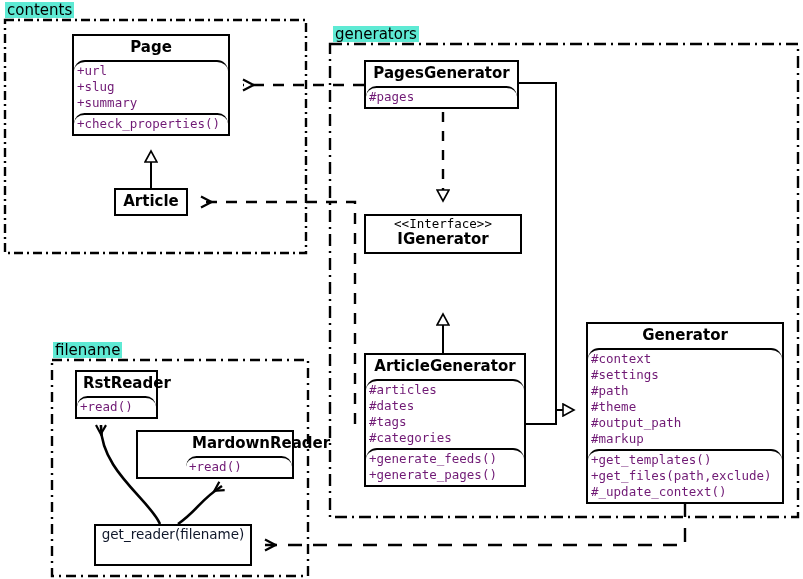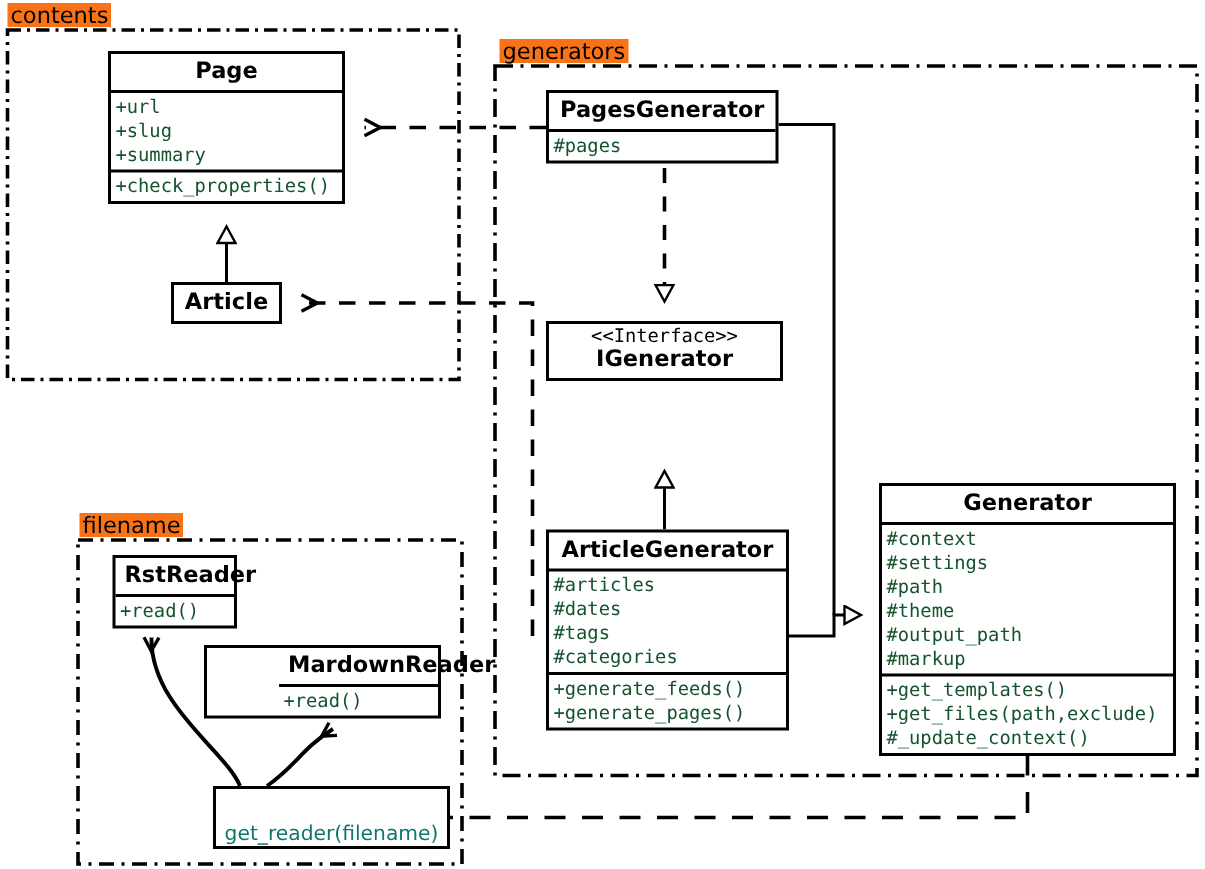--- a/index.html
+++ b/index.html
@@ -24,21 +24,21 @@
     width: 803px;
     height: 579px;
   }
 
   
   .pkg-label {
     position: absolute;
     font-family: "DejaVu Sans", sans-serif;
     font-size: 15px;
     color: #000;
-    background: #f97316;
+    background: #5eead4;
     white-space: nowrap;
     line-height: 16px;
     padding: 0 2px;
     z-index: 6;
   }
 
   
   .uml-class {
     position: absolute;
     box-sizing: border-box;
@@ -65,41 +65,41 @@
     color: #000;
     padding-top: 0;
   }
   .uml-sep {
     border-top: 2px solid #000;
   }
   .uml-compartment {
     font-family: "DejaVu Sans Mono", monospace;
     font-size: 12.5px;
     line-height: 16px;
-    color: #14532d;
+    color: #701a75;
     padding: 1px 3px 2px 3px;
     white-space: nowrap;
+    border-radius: 11px;
   }
   .uml-compartment div {
     white-space: nowrap;
   }
   .plain-box {
     position: absolute;
     box-sizing: border-box;
     border: 2px solid #000;
     background: #ffffff;
     z-index: 4;
     display: flex;
-    align-items: flex-end;
+    align-items: flex-start;
     justify-content: center;
     font-family: "DejaVu Sans", sans-serif;
     font-size: 13.5px;
-    color: #0f766e;
-    white-space: nowrap;
-    margin-left: 48px;
+    color: #0f172a;
+    white-space: nowrap;
   }
 </style>
 </head>
 <body>
 
 <div id="canvas">
 
   <svg id="svg-layer" viewBox="0 0 803 579">
     <defs>
       <marker id="hollow-tri" markerWidth="14" markerHeight="14" refX="11" refY="7" orient="auto" markerUnits="userSpaceOnUse">

